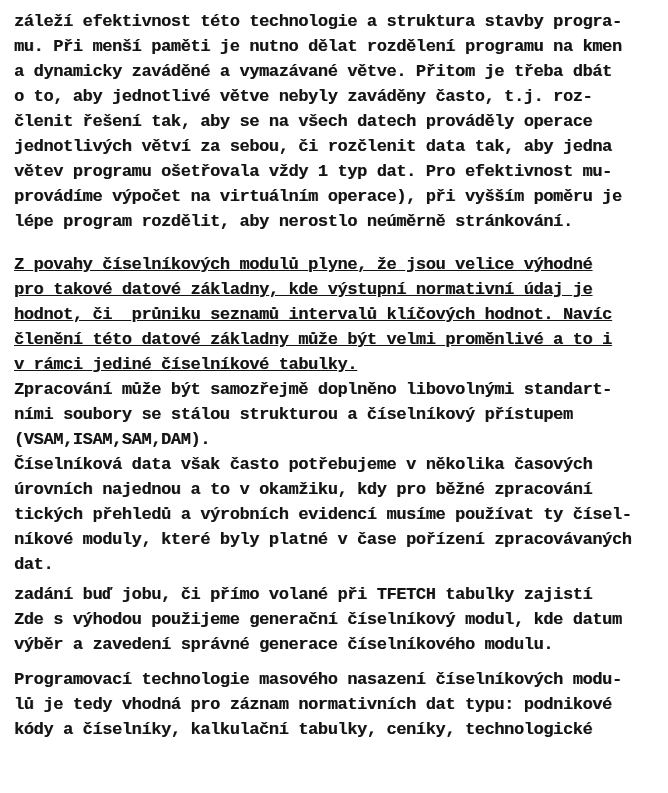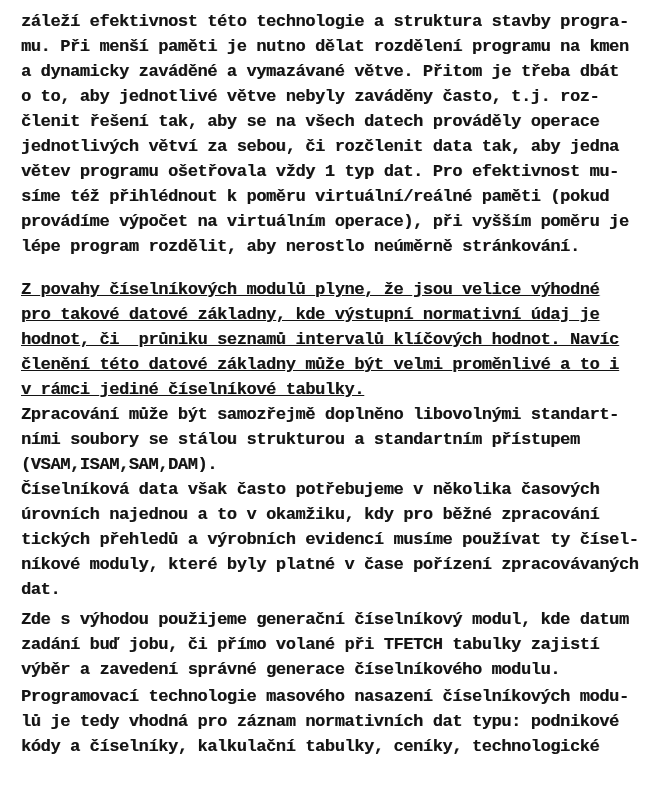--- a/index.html
+++ b/index.html
@@ -9,79 +9,78 @@
   }
   body {
     width: 668px;
     height: 793px;
     overflow: hidden;
   }
   .page {
     box-sizing: border-box;
     width: 668px;
     height: 793px;
-    padding: 9px 14px 0 21px;
+    padding: 9px 14px 0 14px;
     background: #ffffff;
     font-family: "Liberation Mono", "DejaVu Sans Mono", monospace;
     font-weight: bold;
     font-size: 17px;
     line-height: 25px;
     color: #141414;
     
     text-shadow: 0.4px 0 0 rgba(20,20,20,0.55);
     letter-spacing: -0.4px;
   }
   .paragraph { margin: 0; }
   .para-1 { margin-top: 18px; text-decoration: underline; }
   .para-4 { margin-top: 5px; }
-  .para-5 { margin-top: 2px; }
+  .para-5 { margin-top: 10px; }
   .line {
     white-space: pre;
     height: 25px;
   }
 </style>
 </head>
 <body>
 
 <div class="page">
   <div id="document-text">
       <div class="paragraph para-0">
         <div class="line">záleží efektivnost této technologie a struktura stavby progra-</div>
         <div class="line">mu. Při menší paměti je nutno dělat rozdělení programu na kmen</div>
         <div class="line">a dynamicky zaváděné a vymazávané větve. Přitom je třeba dbát</div>
         <div class="line">o to, aby jednotlivé větve nebyly zaváděny často, t.j. roz-</div>
         <div class="line">členit řešení tak, aby se na všech datech prováděly operace</div>
         <div class="line">jednotlivých větví za sebou, či rozčlenit data tak, aby jedna</div>
         <div class="line">větev programu ošetřovala vždy 1 typ dat. Pro efektivnost mu-</div>
-        <div class="line">síme též přihlédnout k poměru virtuální/reálné paměti (pokud</div>
         <div class="line">provádíme výpočet na virtuálním operace), při vyšším poměru je</div>
         <div class="line">lépe program rozdělit, aby nerostlo neúměrně stránkování.</div>
       </div>
       <div class="paragraph para-1">
         <div class="line">Z povahy číselníkových modulů plyne, že jsou velice výhodné</div>
         <div class="line">pro takové datové základny, kde výstupní normativní údaj je</div>
         <div class="line">hodnot, či  průniku seznamů intervalů klíčových hodnot. Navíc</div>
         <div class="line">členění této datové základny může být velmi proměnlivé a to i</div>
         <div class="line">v rámci jediné číselníkové tabulky.</div>
       </div>
       <div class="paragraph para-2">
         <div class="line">Zpracování může být samozřejmě doplněno libovolnými standart-</div>
-        <div class="line">ními soubory se stálou strukturou a standartním přístupem</div>
+        <div class="line">ními soubory se stálou strukturou a číselníkový přístupem</div>
         <div class="line">(VSAM,ISAM,SAM,DAM).</div>
       </div>
       <div class="paragraph para-3">
         <div class="line">Číselníková data však často potřebujeme v několika časových</div>
         <div class="line">úrovních najednou a to v okamžiku, kdy pro běžné zpracování</div>
         <div class="line">tických přehledů a výrobních evidencí musíme používat ty čísel-</div>
         <div class="line">níkové moduly, které byly platné v čase pořízení zpracovávaných</div>
         <div class="line">dat.</div>
       </div>
       <div class="paragraph para-4">
+        <div class="line">zadání buď jobu, či přímo volané při TFETCH tabulky zajistí</div>
         <div class="line">Zde s výhodou použijeme generační číselníkový modul, kde datum</div>
-        <div class="line">zadání buď jobu, či přímo volané při TFETCH tabulky zajistí</div>
         <div class="line">výběr a zavedení správné generace číselníkového modulu.</div>
       </div>
       <div class="paragraph para-5">
         <div class="line">Programovací technologie masového nasazení číselníkových modu-</div>
         <div class="line">lů je tedy vhodná pro záznam normativních dat typu: podnikové</div>
         <div class="line">kódy a číselníky, kalkulační tabulky, ceníky, technologické</div>
       </div>
     </div>
 </div>
 

